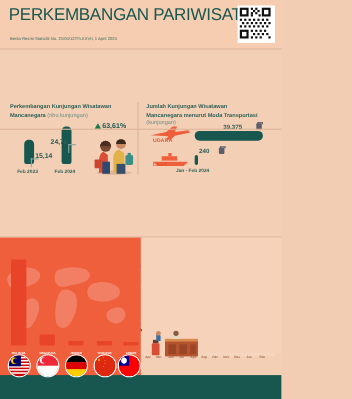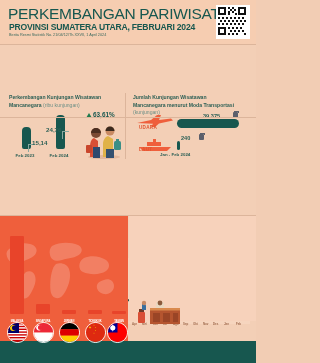--- a/index.html
+++ b/index.html
@@ -111,21 +111,20 @@
   
   .footer{position:absolute;left:0;top:341px;width:256px;height:22px;background:#17574f;}
 </style>
 </head>
 <body>
 
 <div class="page">
 
   <div class="header">
     <div class="h-title">PERKEMBANGAN PARIWISATA</div>
-    <div class="h-sub">PROVINSI SUMATERA UTARA, FEBRUARI 2024</div>
     <div class="h-brs">Berita Resmi Statistik No. 21/04/12/Th.XXVII, 1 April 2024</div>
     <div class="qr">
       <svg width="30" height="30" viewBox="0 0 30 30">
         <rect width="30" height="30" fill="#fff"></rect>
         <g fill="#111">
           <rect x="1" y="1" width="8" height="8"></rect>
             <rect x="3" y="3" width="4" height="4" fill="#fff"></rect>
           <rect x="21" y="1" width="8" height="8"></rect>
             <rect x="23" y="3" width="4" height="4" fill="#fff"></rect>
           <rect x="1" y="21" width="8" height="8"></rect>

